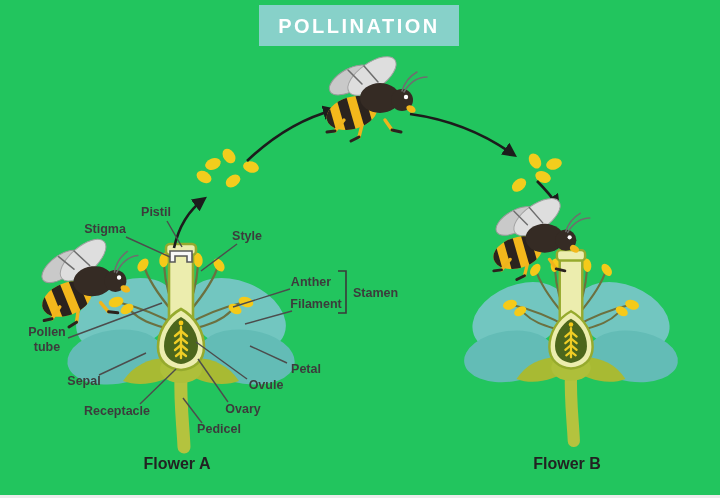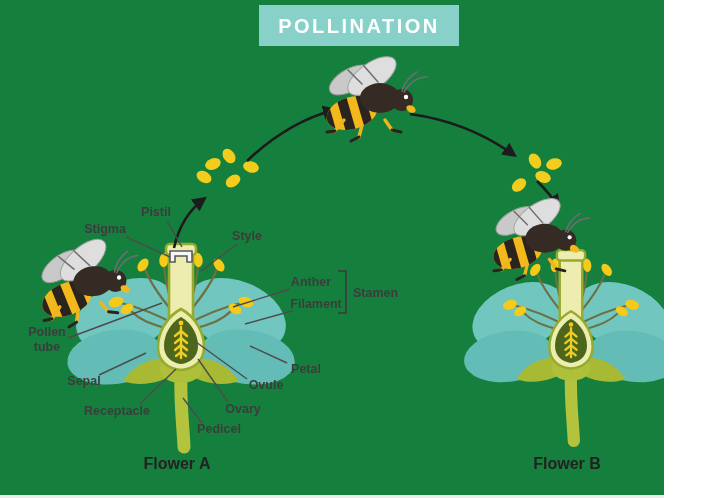--- a/index.html
+++ b/index.html
@@ -1,16 +1,16 @@
 <!DOCTYPE html>
 <html><head>
 <meta charset="utf-8">
 <style>
   html,body{margin:0;padding:0;background:#fff;}
-  .stage{position:relative;width:664px;height:498px;background:#15803d;overflow:hidden;
+  .stage{position:relative;width:720px;height:498px;background:#22c55e;overflow:hidden;
          font-family:"Liberation Sans",sans-serif;}
   svg{display:block;}
   .title-text{font:700 20px "Liberation Sans",sans-serif;letter-spacing:2.5px;fill:#ffffff;}
   .lbl{font:700 12.5px "Liberation Sans",sans-serif;fill:#3c3c3c;}
   .caption{font:700 16px "Liberation Sans",sans-serif;fill:#222222;}
   .leader{stroke:#4c4c4c;stroke-width:1.4;fill:none;}
   .arrow{stroke:#1c1c1c;stroke-width:2.6;fill:none;}
   .petal{fill:#72c6c0;}
   .petal-low{fill:#63bcb6;}
   .sepal{fill:#a8ba33;}

